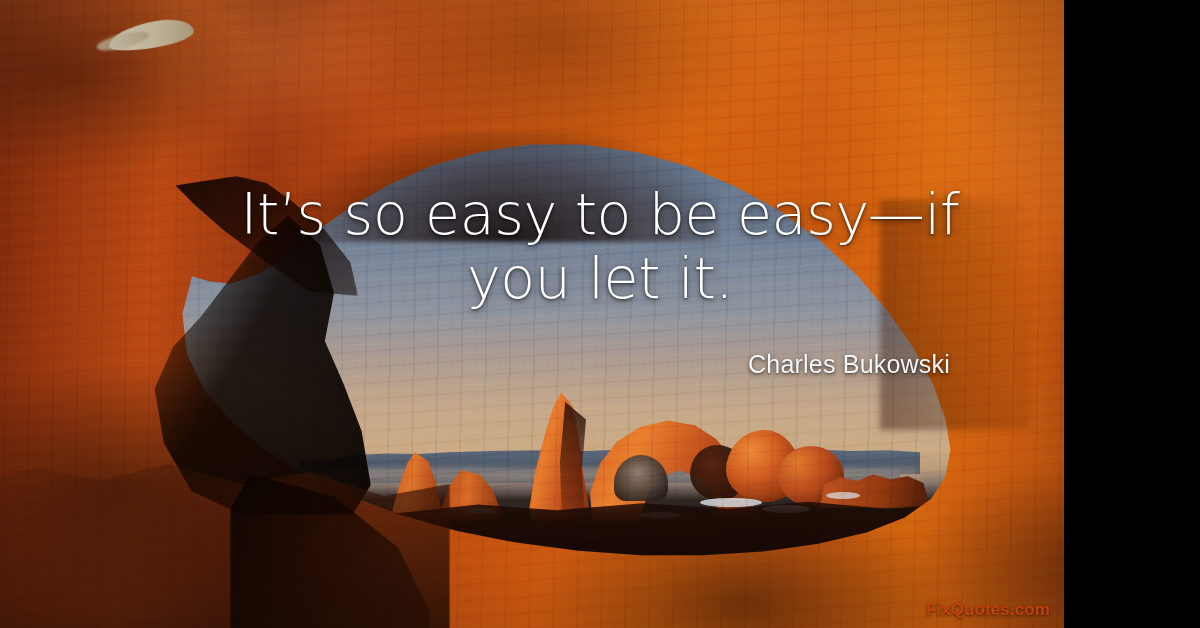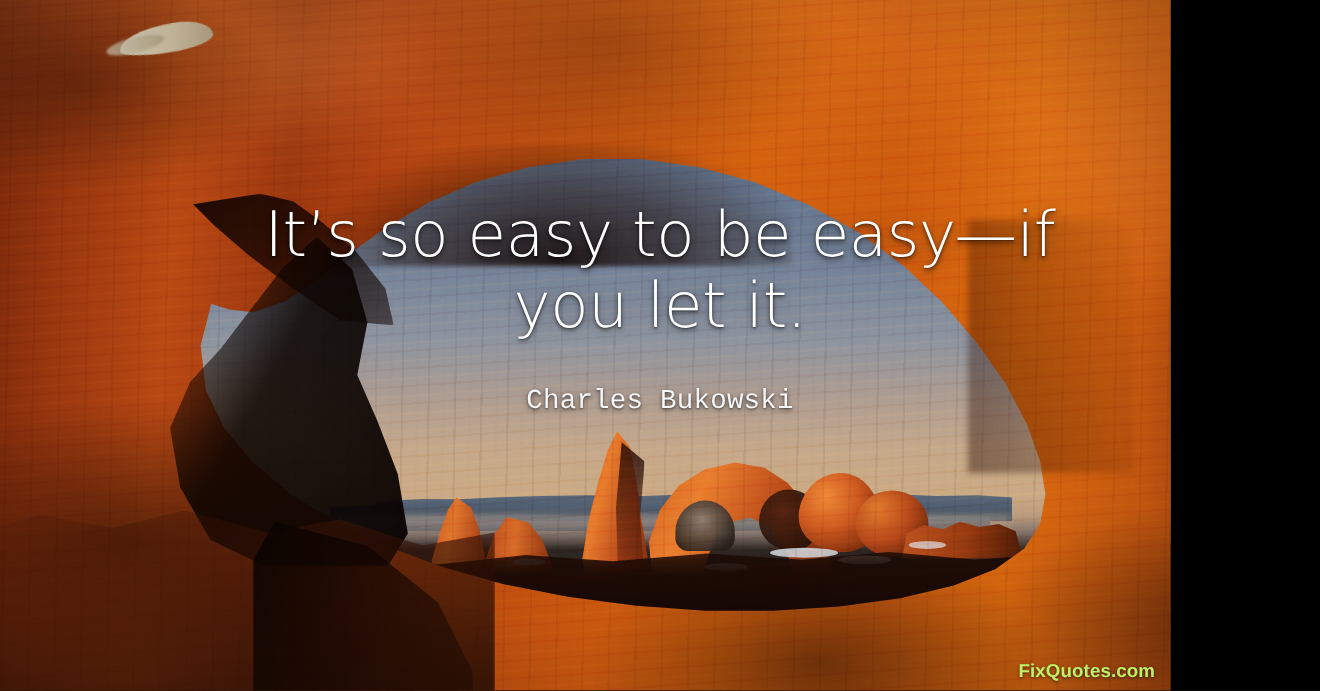--- a/index.html
+++ b/index.html
@@ -282,37 +282,37 @@
     text-shadow:
       0 2px 5px rgba(0,0,0,.55),
       0 1px 2px rgba(0,0,0,.45),
       0 0 18px rgba(0,0,0,.28);
     pointer-events:auto;
   }
   .quote-author {
     position:absolute;
     left:50%; top:350px; transform:translateX(-50%);
     width:700px;
-    text-align:center;
+    text-align:right;
     color:#f4f6f8;
-    font-family:Liberation Mono, monospace;
+    font-family:Liberation Sans, sans-serif;
     font-weight:300;
     font-size:25px;
     letter-spacing:.2px;
     text-shadow:
       0 2px 5px rgba(0,0,0,.5),
       0 1px 2px rgba(0,0,0,.4);
     pointer-events:auto;
   }
 
   
   .watermark {
     position:absolute;
     right:14px; bottom:8px;
-    color:#bef264;
+    color:#c2410c;
     font-family:"Liberation Sans", sans-serif;
     font-weight:bold;
     font-size:17px;
     letter-spacing:.1px;
     text-shadow:0 1px 3px rgba(0,0,0,.6);
   }
 
   
   .vignette {
     position:absolute; left:0; top:0; width:1200px; height:628px;

